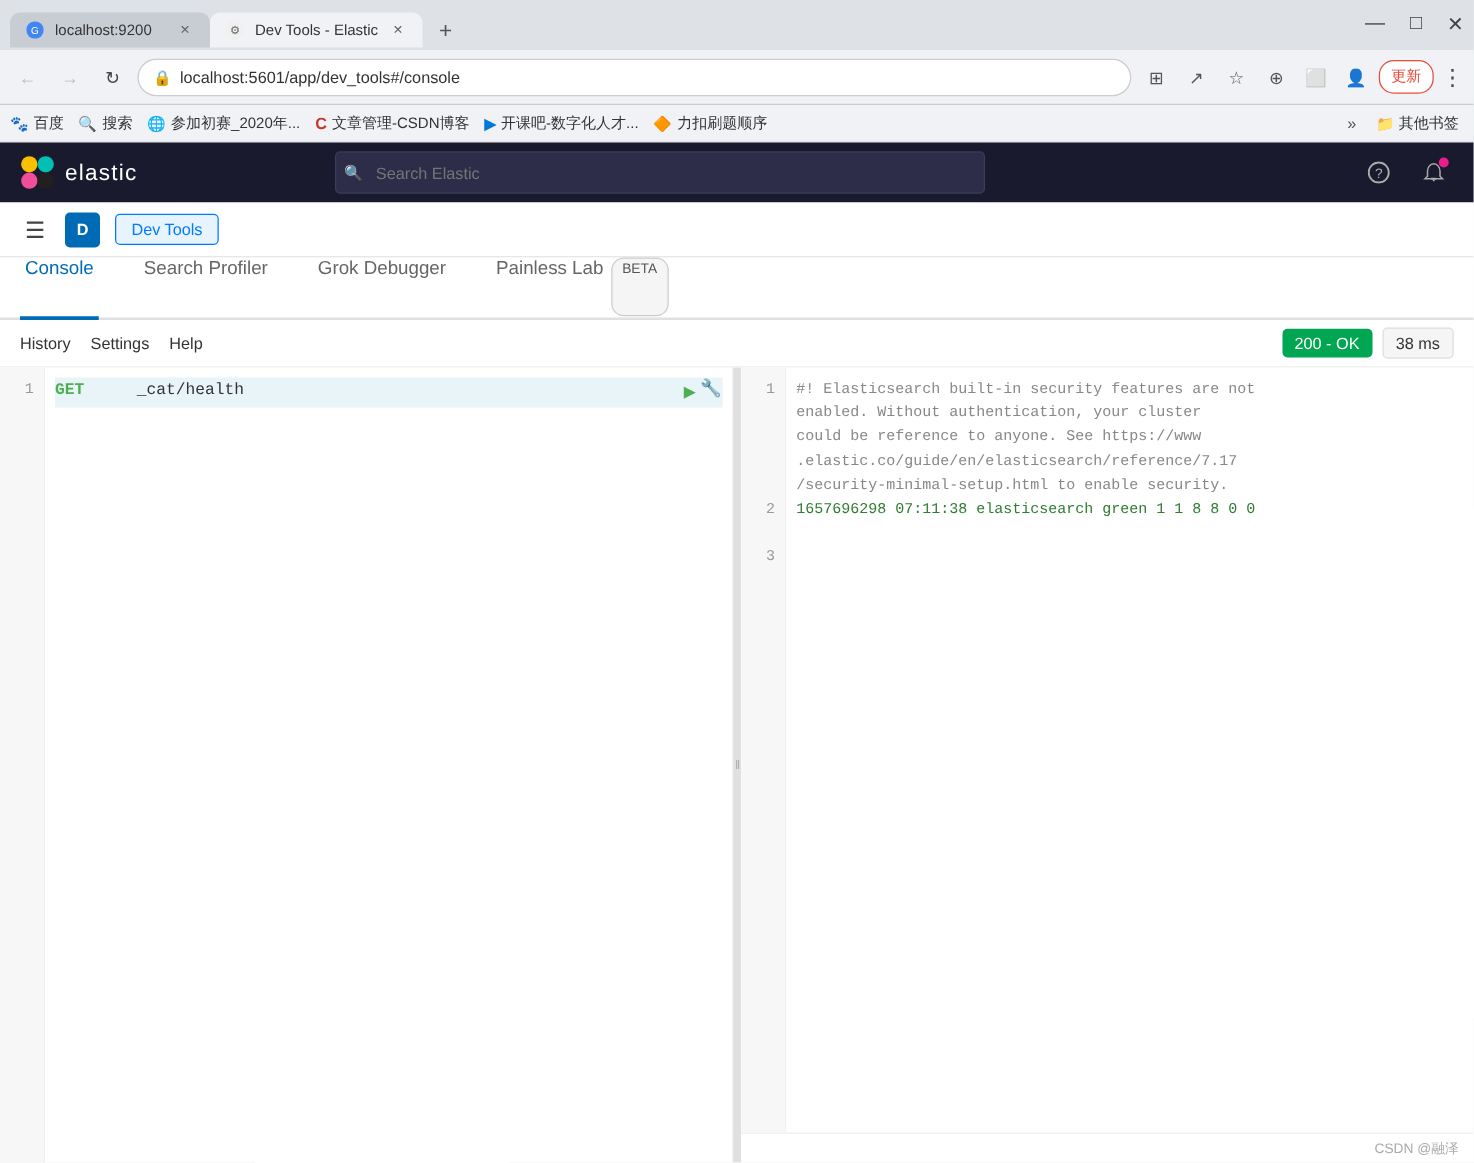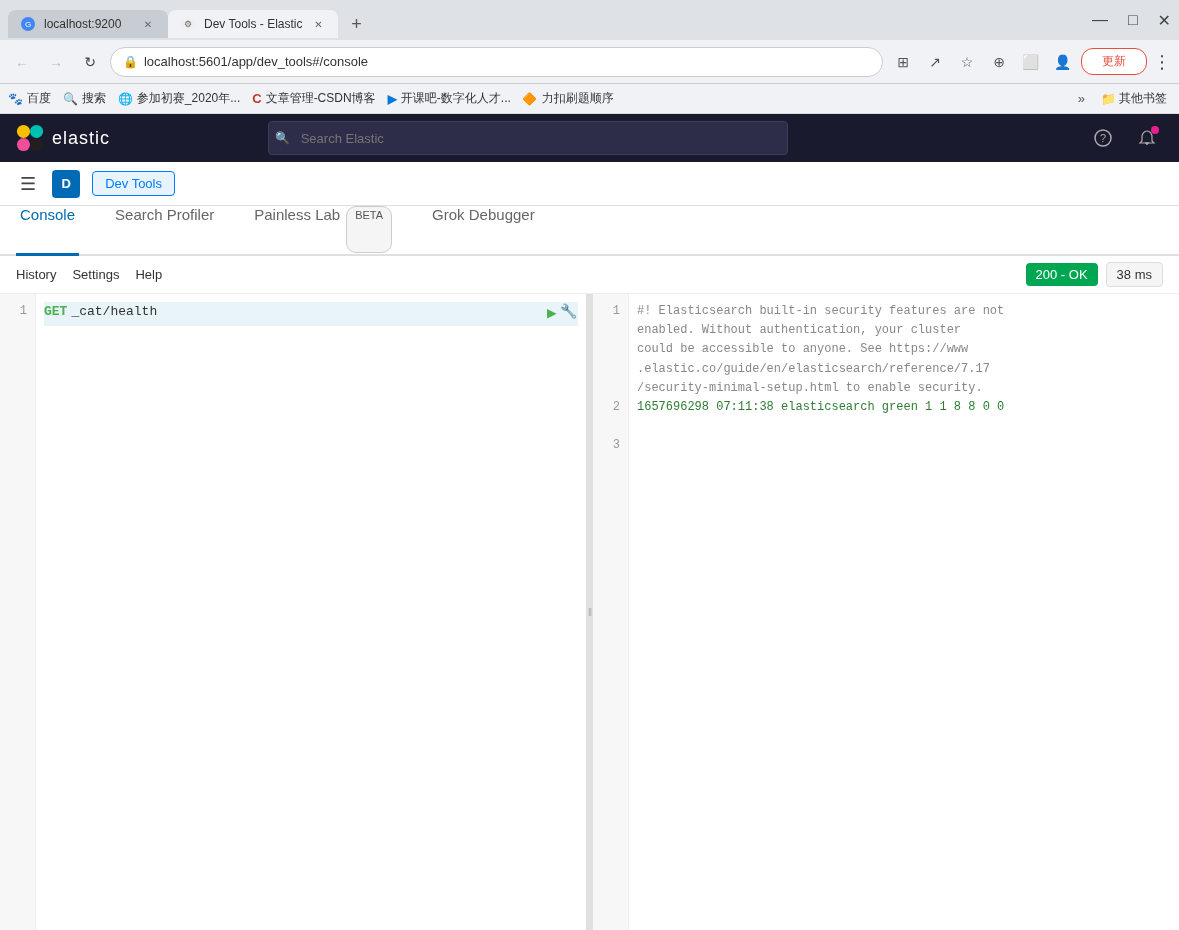--- a/index.html
+++ b/index.html
@@ -17,21 +17,21 @@
     .new-tab-btn { width: 28px; height: 28px; display: flex; align-items: center; justify-content: center; border-radius: 50%; font-size: 18px; color: #555; cursor: pointer; margin-left: 4px; }
     .window-controls { margin-left: auto; display: flex; gap: 20px; color: #444; font-size: 14px; cursor: pointer; }
 
     .browser-toolbar { display: flex; align-items: center; height: 44px; padding: 0 8px; background: #f0f2f5; gap: 6px; border-bottom: 1px solid #ccc; }
     .nav-btn { width: 28px; height: 28px; display: flex; align-items: center; justify-content: center; border-radius: 50%; cursor: pointer; color: #444; font-size: 14px; }
     .nav-btn.disabled { color: #bbb; cursor: default; }
     .address-bar { flex: 1; height: 30px; background: #fff; border: 1px solid #ccc; border-radius: 15px; display: flex; align-items: center; padding: 0 12px; font-size: 13px; color: #333; gap: 6px; }
     .address-bar-icon { color: #666; font-size: 12px; }
     .toolbar-icons { display: flex; gap: 4px; align-items: center; }
     .toolbar-icon-btn { width: 28px; height: 28px; display: flex; align-items: center; justify-content: center; border-radius: 50%; cursor: pointer; color: #555; font-size: 14px; }
-    .update-btn { background: #fff; border: 1px solid #e74c3c; color: #e74c3c; border-radius: 12px; padding: 4px 20px; font-size: 12px; cursor: pointer; font-weight: 500; }
+    .update-btn { background: #fff; border: 1px solid #e74c3c; color: #e74c3c; border-radius: 12px; padding: 4px 9px; font-size: 12px; cursor: pointer; font-weight: 500; }
     .menu-dots { color: #444; font-size: 18px; cursor: pointer; margin-left: 2px; }
 
     .bookmarks-bar { display: flex; align-items: center; height: 30px; padding: 0 8px; background: #f0f2f5; font-size: 12px; color: #333; gap: 12px; border-bottom: 1px solid #ddd; overflow: hidden; }
     .bookmark-item { display: flex; align-items: center; gap: 4px; cursor: pointer; white-space: nowrap; color: #333; text-decoration: none; }
     .bookmarks-more { margin-left: auto; color: #555; cursor: pointer; font-size: 13px; }
     .bookmark-folder { display: flex; align-items: center; gap: 3px; cursor: pointer; padding: 2px 4px; border-radius: 3px; }
 
     
     .elastic-app { width: 100%; height: calc(930px - 40px - 44px - 30px); display: flex; flex-direction: column; }
 
@@ -68,21 +68,21 @@
     .editor-panel { flex: 1; background: #fff; display: flex; flex-direction: column; border-right: 1px solid #e0e0e0; min-width: 0; }
     .output-panel { flex: 1; background: #fff; display: flex; flex-direction: column; min-width: 0; }
 
     .code-area { flex: 1; display: flex; overflow: hidden; }
     .line-numbers { padding: 8px 0; background: #f7f7f7; min-width: 36px; text-align: right; color: #999; font-size: 12px; font-family: 'Courier New', monospace; line-height: 1.5; border-right: 1px solid #eee; user-select: none; }
     .line-numbers .ln { padding: 0 8px; display: block; }
     .code-content { flex: 1; padding: 8px; font-size: 13px; font-family: 'Courier New', monospace; line-height: 1.5; overflow: auto; background: #fff; }
     .code-line { display: flex; gap: 4px; min-height: 20px; }
     .code-line-selected { background: #e8f4f8; }
     .get-method { color: #4CAF50; font-weight: bold; }
-    .code-path { color: #333; }
+    .code-path { color: #333; margin-left: 38px; }
     .run-btn { color: #4CAF50; cursor: pointer; font-size: 16px; }
     .wrench-btn { cursor: pointer; font-size: 14px; color: #666; }
     .divider-handle { width: 6px; background: #e0e0e0; cursor: col-resize; display: flex; align-items: center; justify-content: center; color: #aaa; font-size: 10px; }
 
     .output-content { flex: 1; padding: 8px; font-size: 12px; font-family: 'Courier New', monospace; line-height: 1.6; overflow: auto; background: #fff; color: #333; }
     .output-line-numbers { padding: 8px 0; background: #f7f7f7; min-width: 36px; text-align: right; color: #999; font-size: 12px; font-family: 'Courier New', monospace; line-height: 1.6; border-right: 1px solid #eee; user-select: none; }
     .output-line-numbers .ln { padding: 0 8px; display: block; }
     .output-comment { color: #888; }
     .output-green { color: #2e7d32; }
 
@@ -221,25 +221,25 @@
   </div>
 
   <div class="dev-tools-tabs">
     <div class="dev-tab active">
       <span>Console</span>
     </div>
     <div class="dev-tab">
       <span>Search Profiler</span>
     </div>
     <div class="dev-tab">
+      <span>Grok Debugger</span>
+    </div>
+    <div class="dev-tab">
       <span>Painless Lab</span>
       <span class="beta-badge">BETA</span>
-    </div>
-    <div class="dev-tab">
-      <span>Grok Debugger</span>
     </div>
   </div>
 
   <div class="console-toolbar">
     <div class="console-toolbar-left">
       <button class="toolbar-text-btn">History</button>
       <button class="toolbar-text-btn">Settings</button>
       <button class="toolbar-text-btn">Help</button>
     </div>
     <div class="console-toolbar-right">
@@ -277,22 +277,23 @@
           <span class="ln">&nbsp;</span>
           <span class="ln">&nbsp;</span>
           <span class="ln">&nbsp;</span>
           <span class="ln">2</span>
           <span class="ln">&nbsp;</span>
           <span class="ln">3</span>
         </div>
         <div class="output-content">
           <div><span class="output-comment">#! Elasticsearch built-in security features are not</span></div>
           <div><span class="output-comment">    enabled. Without authentication, your cluster</span></div>
-          <div><span class="output-comment">    could be accessible to anyone. See https://www</span></div>
+          <div><span class="output-comment">    could be reference to anyone. See https://www</span></div>
           <div><span class="output-comment">    .elastic.co/guide/en/elasticsearch/reference/7.17</span></div>
           <div><span class="output-comment">    /security-minimal-setup.html to enable security.</span></div>
           <div><span class="output-green">1657696298 07:11:38 elasticsearch green 1 1 8 8 0 0</span></div>
           <div>&nbsp;</div>
         </div>
       </div>
+      <div class="footer-note">CSDN @融泽</div>
     </div>
   </div>
 </div>
 
 </body></html>

